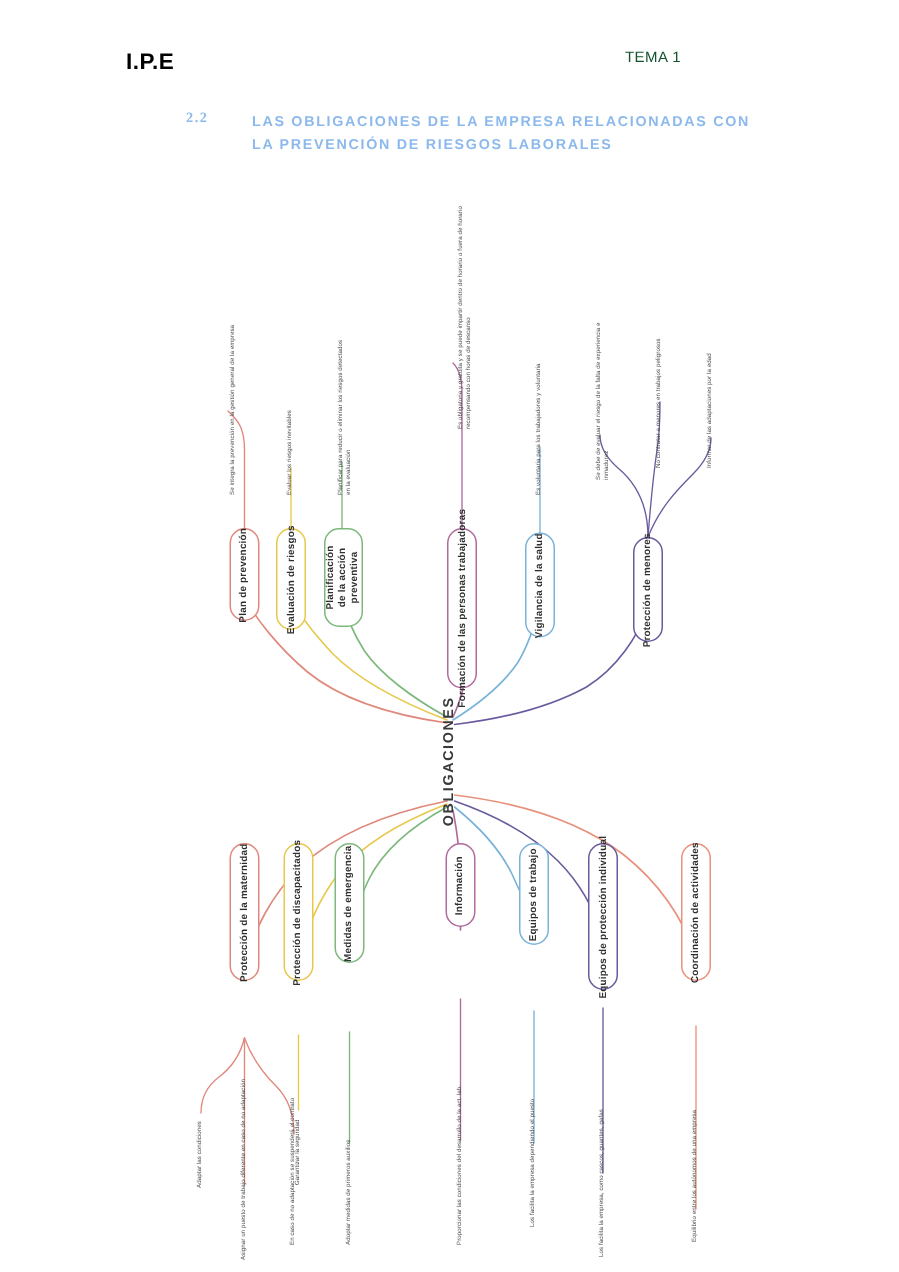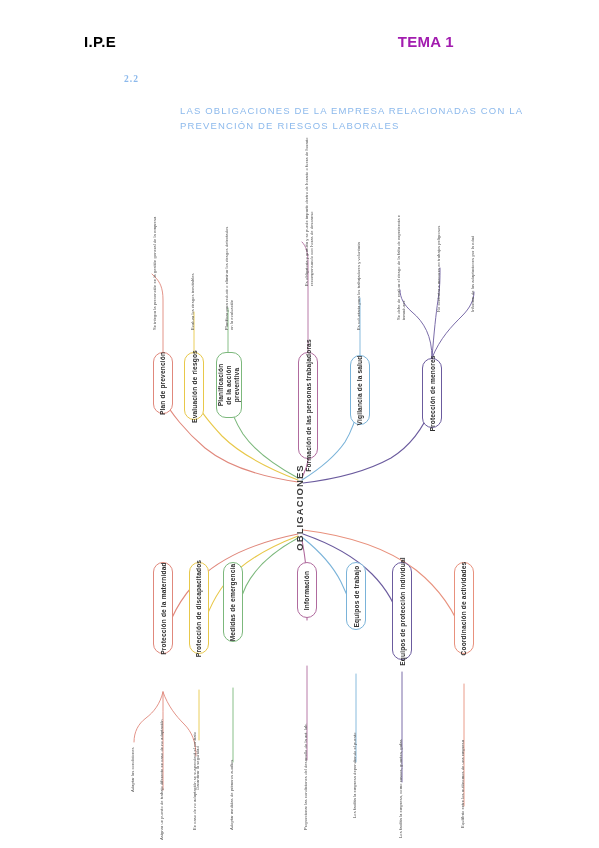--- a/index.html
+++ b/index.html
@@ -8,26 +8,26 @@
     background:#ffffff;
     font-family:"Liberation Sans", sans-serif;
     position:relative;
     overflow:hidden;
   }
   #stage{position:absolute;left:0;top:0;width:599px;height:848px;}
 
   
   .hdr{position:absolute;top:33px;left:0;width:532px;height:22px;text-align:right;}
   .hdr-left{position:absolute;left:84px;top:0;font-size:15px;font-weight:bold;color:#000;letter-spacing:.3px;}
-  .hdr-right{position:absolute;right:78px;top:0;font-size:15px;font-weight:bold;color:#a21caf;letter-spacing:.3px;}
+  .hdr-right{position:absolute;right:78px;top:0;font-size:10px;font-weight:normal;color:#14532d;letter-spacing:.3px;}
 
   .sect{position:absolute;top:74px;left:124px;width:400px;}
   .sect-num{position:absolute;left:0;top:0;font-size:9.5px;font-weight:bold;color:#8cb9ec;letter-spacing:1px;font-family:Liberation Serif, serif;}
-  .sect-title{position:absolute;left:56px;top:0;width:350px;font-size:9.5px;font-weight:normal;color:#8cb9ec;
-              letter-spacing:1.15px;line-height:15px;margin-top:29px;}
+  .sect-title{position:absolute;left:44px;top:0;width:350px;font-size:9.5px;font-weight:bold;color:#8cb9ec;
+              letter-spacing:1.15px;line-height:15px;}
 
   
   #wires{position:absolute;left:0;top:0;width:599px;height:848px;}
 
   
   .center-node{
     position:absolute;
     left:291px;top:470px;
     width:17px;height:75px;
     display:flex;align-items:center;justify-content:center;

